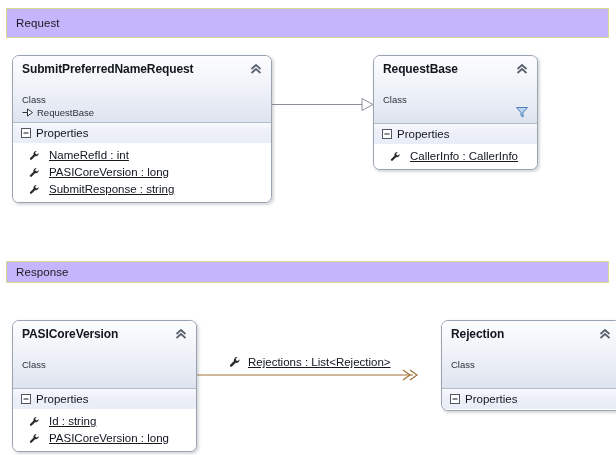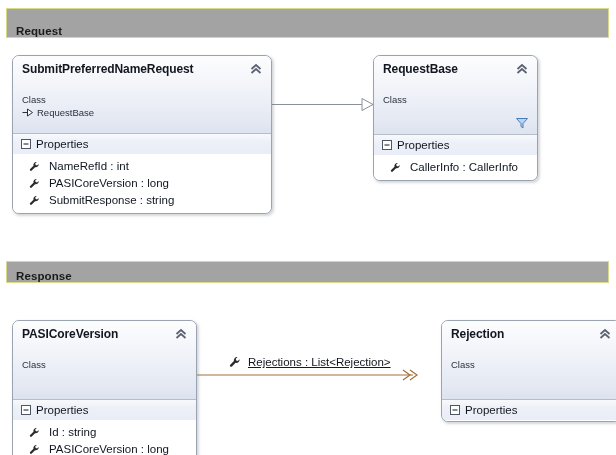--- a/index.html
+++ b/index.html
@@ -14,27 +14,26 @@
     overflow: hidden;
     font-family: "Liberation Sans", sans-serif;
     font-size: 11px;
     color: #1a1a1a;
     -webkit-font-smoothing: antialiased;
   }
 
   
   .banner {
     position: absolute;
-    background: #a3a3a3;
+    background: #c4b5fd;
     border: 1px solid #d9d98e;
     box-sizing: border-box;
     display: flex;
-    align-items: flex-end;
+    align-items: center;
     padding-left: 9px;
-    font-weight: bold;
   }
   .banner-label {
     font-size: 11.5px;
     color: #1b1b1b;
     letter-spacing: 0.1px;
   }
 
   
   .uml-class {
     position: absolute;
@@ -42,21 +41,21 @@
     border: 1px solid #9aa3b0;
     border-radius: 7px;
     background: #ffffff;
     overflow: hidden;
     box-shadow: 1.5px 1.5px 2.5px rgba(120,125,135,0.30);
   }
   .uml-header {
     position: relative;
     background: linear-gradient(to bottom, #fdfdfe 0%, #f3f5fa 35%, #e3e8f2 85%, #dde3ef 100%);
     border-bottom: 1px solid #b6bdc9;
-    padding: 6px 9px 14px 9px;
+    padding: 6px 9px 3px 9px;
   }
   .uml-name {
     font-weight: bold;
     font-size: 12px;
     color: #11161f;
     line-height: 14px;
     letter-spacing: -0.1px;
     padding-right: 26px;
   }
   .uml-stereotype {
@@ -111,20 +110,21 @@
   .member-list {
     padding: 3px 0 4px 0;
     background: #ffffff;
   }
   .member-row {
     display: flex;
     align-items: center;
     gap: 9px;
     padding: 0 8px 0 16px;
     height: 17px;
+    text-decoration: underline;
   }
   .member-label {
     font-size: 11.5px;
     color: #11161f;
     line-height: 17px;
     white-space: nowrap;
   }
 
   
   .connector { position: absolute; }

